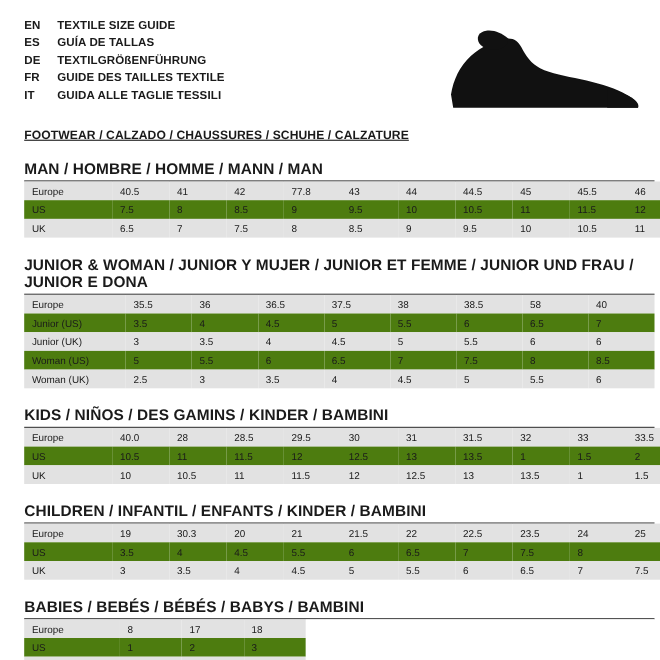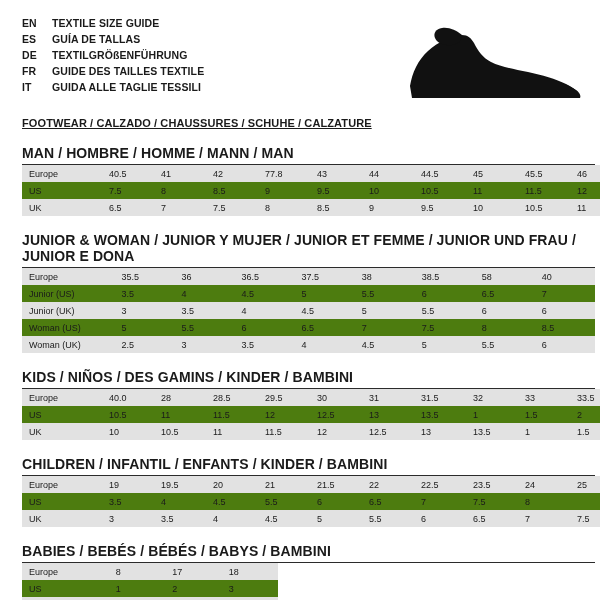--- a/index.html
+++ b/index.html
@@ -365,21 +365,21 @@
           <col style="width:52px">
           <col style="width:52px">
         <col style="width:52px">
           <col style="width:52px">
           <col style="width:52px">
       </colgroup>
       <tbody>
         <tr class="shade">
           <td class="lbl">Europe</td>
           <td class="val">19</td>
-          <td class="val">19.5</td>
+          <td class="val">30.3</td>
           <td class="val">20</td>
           <td class="val">21</td>
           <td class="val">21.5</td>
           <td class="val">22</td>
           <td class="val">22.5</td>
           <td class="val">23.5</td>
           <td class="val">24</td>
           <td class="val">25</td>
         </tr>
         <tr class="plain">

